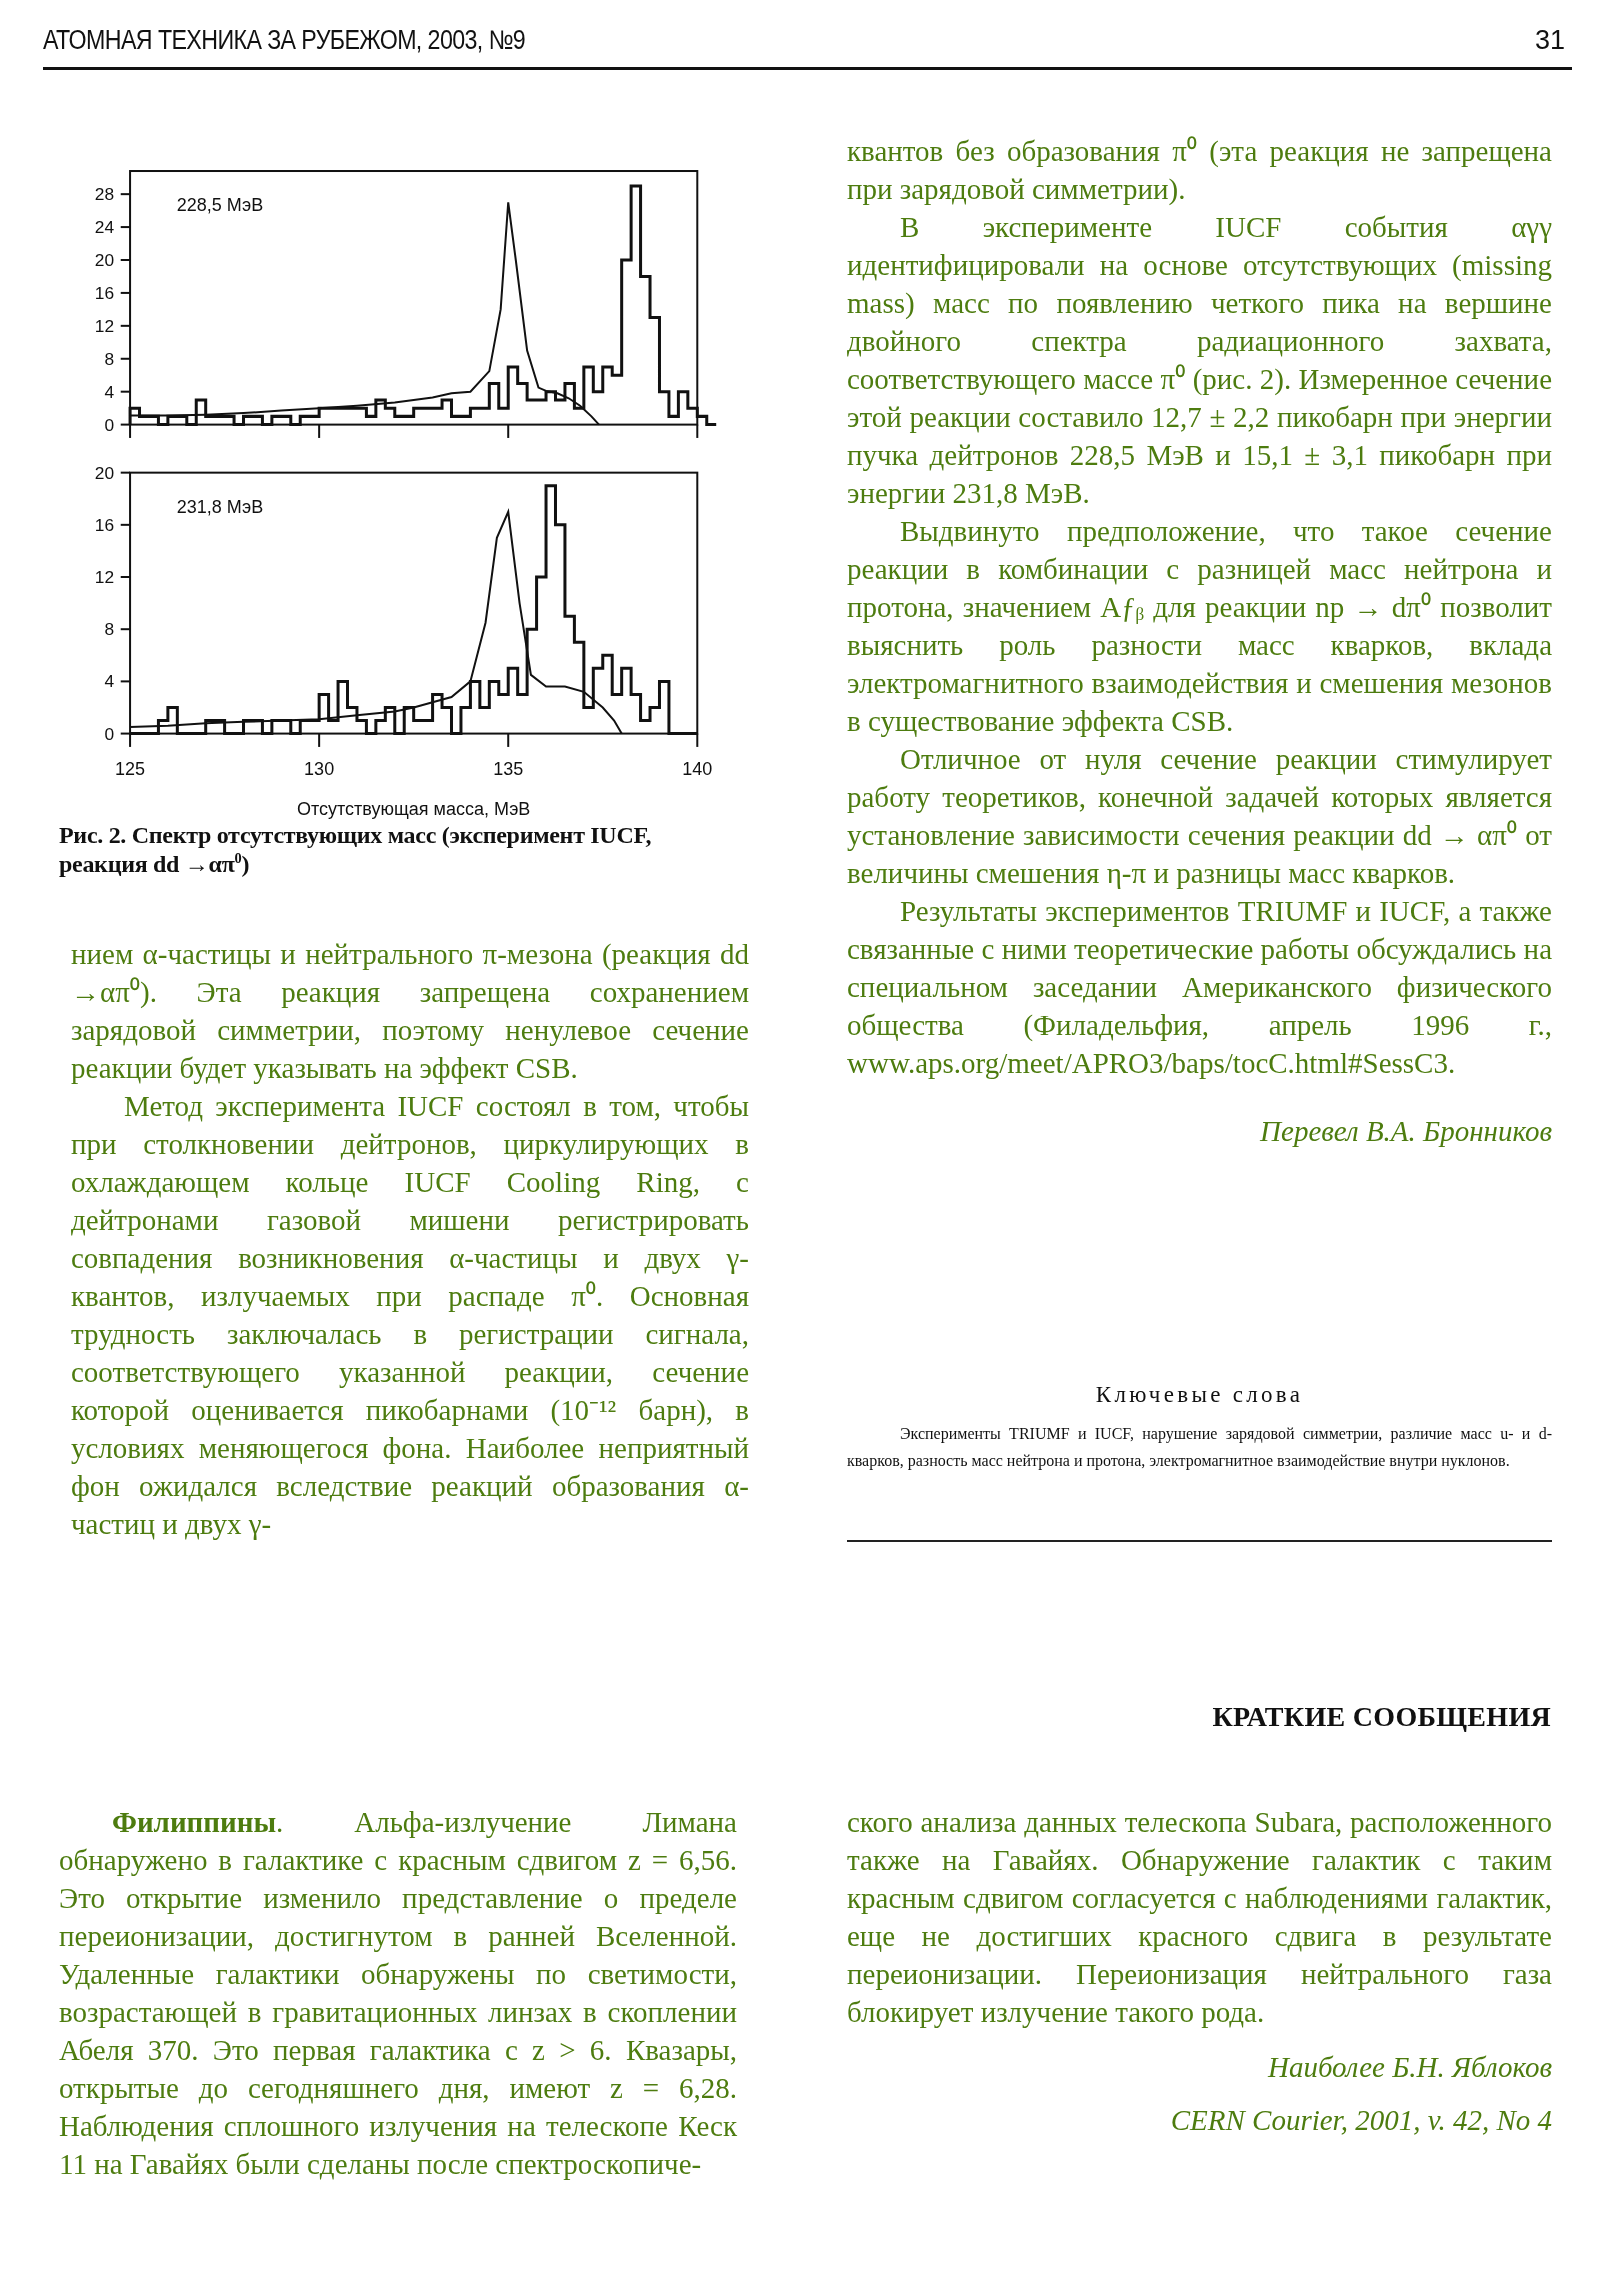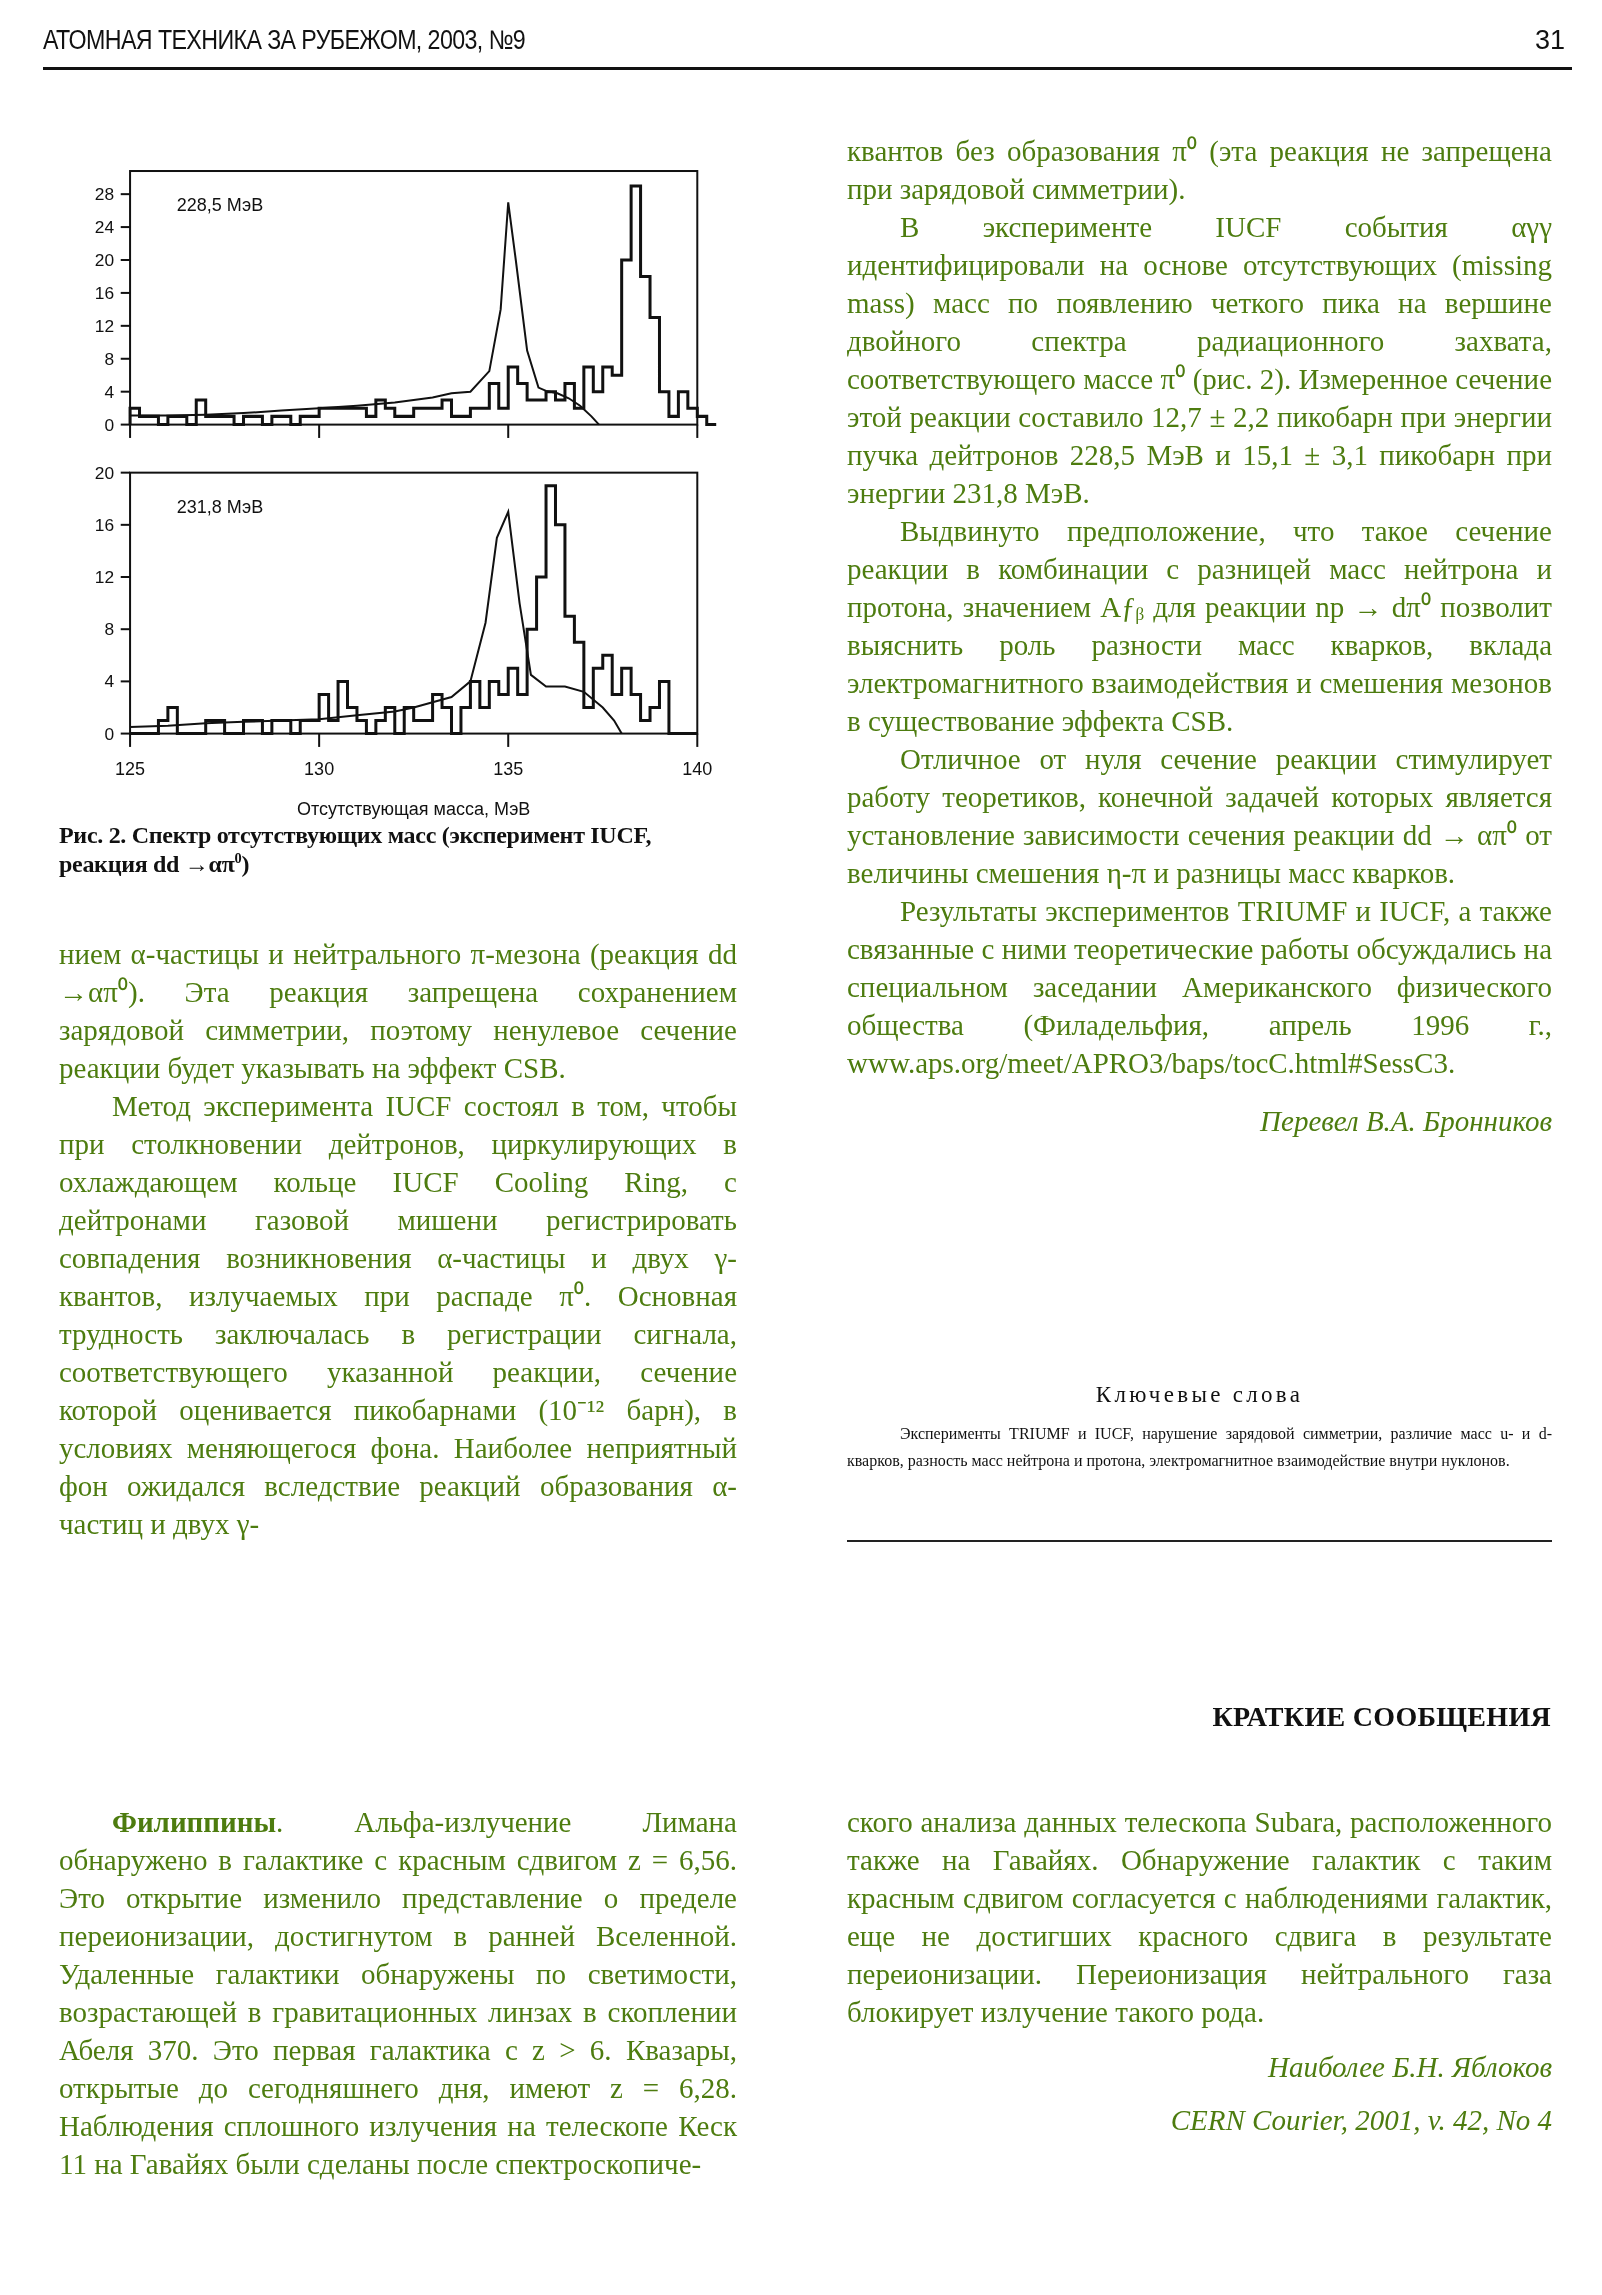--- a/index.html
+++ b/index.html
@@ -95,32 +95,32 @@
       <path d="M105,868 L105,868 L119.16666666666667,868 L119.16666666666667,868 L133.33333333333334,868 L133.33333333333334,868 L147.5,868 L147.5,848.45 L161.66666666666666,848.45 L161.66666666666666,828.9 L175.83333333333331,828.9 L175.83333333333331,868 L190,868 L190,868 L204.16666666666669,868 L204.16666666666669,868 L218.33333333333331,868 L218.33333333333331,848.45 L232.5,848.45 L232.5,848.45 L246.66666666666666,848.45 L246.66666666666666,868 L260.8333333333333,868 L260.8333333333333,868 L275,868 L275,848.45 L289.1666666666667,848.45 L289.1666666666667,848.45 L303.33333333333337,848.45 L303.33333333333337,868 L317.5,868 L317.5,848.45 L331.66666666666663,848.45 L331.66666666666663,848.45 L345.8333333333333,848.45 L345.8333333333333,868 L360,868 L360,848.45 L374.16666666666663,848.45 L374.16666666666663,848.45 L388.3333333333333,848.45 L388.3333333333333,809.35 L402.5,809.35 L402.5,848.45 L416.66666666666663,848.45 L416.66666666666663,789.8 L430.83333333333337,789.8 L430.83333333333337,828.9 L445,828.9 L445,848.45 L459.1666666666667,848.45 L459.1666666666667,868 L473.33333333333337,868 L473.33333333333337,848.45 L487.5,848.45 L487.5,828.9 L501.6666666666667,828.9 L501.6666666666667,868 L515.8333333333333,868 L515.8333333333333,828.9 L530,828.9 L530,848.45 L544.1666666666667,848.45 L544.1666666666667,848.45 L558.3333333333333,848.45 L558.3333333333333,809.35 L572.5,809.35 L572.5,828.9 L586.6666666666666,828.9 L586.6666666666666,868 L600.8333333333334,868 L600.8333333333334,828.9 L615,828.9 L615,789.8 L629.1666666666667,789.8 L629.1666666666667,828.9 L643.3333333333333,828.9 L643.3333333333333,789.8 L657.5,789.8 L657.5,809.35 L671.6666666666666,809.35 L671.6666666666666,770.25 L685.8333333333334,770.25 L685.8333333333334,809.35 L700,809.35 L700,711.6 L714.1666666666666,711.6 L714.1666666666666,633.4 L728.3333333333333,633.4 L728.3333333333333,496.55 L742.5,496.55 L742.5,555.2 L756.6666666666667,555.2 L756.6666666666667,692.05 L770.8333333333334,692.05 L770.8333333333334,731.15 L785,731.15 L785,828.9 L799.1666666666666,828.9 L799.1666666666666,770.25 L813.3333333333334,770.25 L813.3333333333334,750.7 L827.5,750.7 L827.5,809.35 L841.6666666666667,809.35 L841.6666666666667,770.25 L855.8333333333333,770.25 L855.8333333333333,809.35 L870,809.35 L870,848.45 L884.1666666666666,848.45 L884.1666666666666,828.9 L898.3333333333334,828.9 L898.3333333333334,789.8 L912.5,789.8 L912.5,868 L926.6666666666666,868 L926.6666666666666,868 L940.8333333333333,868 L940.8333333333333,868 L955,868 L955,868" fill="none" stroke="#111" stroke-width="4.5" stroke-linejoin="miter"></path>
       <path d="M105,858.225 L161.66666666666666,856.27 L218.33333333333331,852.36 L275,850.405 L331.66666666666663,848.45 L388.3333333333333,846.495 L445,840.63 L501.6666666666667,834.765 L530,828.9 L558.3333333333333,821.08 L586.6666666666666,813.26 L615,789.8 L637.666666666667,701.825 L654.6666666666661,574.75 L671.6666666666666,535.6500000000001 L688.6666666666673,672.5 L705.6666666666664,780.025 L728.3333333333333,797.62 L756.6666666666667,797.62 L785,805.44 L813.3333333333334,828.9 L830.3333333333339,848.45 L841.6666666666667,868" fill="none" stroke="#111" stroke-width="3"></path>
       <text x="530" y="990" text-anchor="middle" font-family="Liberation Sans, sans-serif" font-size="27" fill="#111">Отсутствующая масса, МэВ</text>
     </svg>
 </div>
 <div class="caption">
   <div>Рис. 2. Спектр отсутствующих масс (эксперимент IUCF,</div>
   <div><span>реакция dd →απ</span><sup>0</sup><span>)</span></div>
 </div>
 
-<div class="col left" style="top:935px;">
+<div class="col left" style="top:935px;margin-left:12px;">
   <p>нием α-частицы и нейтрального π-мезона (реакция dd →απ⁰). Эта реакция запрещена сохранением зарядовой симметрии, поэтому ненулевое сечение реакции будет указывать на эффект CSB.</p>
   <p class="ind">Метод эксперимента IUCF состоял в том, чтобы при столкновении дейтронов, циркулирующих в охлаждающем кольце IUCF Cooling Ring, с дейтронами газовой мишени регистрировать совпадения возникновения α-частицы и двух γ-квантов, излучаемых при распаде π⁰. Основная трудность заключалась в регистрации сигнала, соответствующего указанной реакции, сечение которой оценивается пикобарнами (10⁻¹² барн), в условиях меняющегося фона. Наиболее неприятный фон ожидался вследствие реакций образования α-частиц и двух γ-</p>
 </div>
 
 <div class="col right" style="top:132px;">
   <p>квантов без образования π⁰ (эта реакция не запрещена при зарядовой симметрии).</p>
   <p class="ind">В эксперименте IUCF события αγγ идентифицировали на основе отсутствующих (missing mass) масс по появлению четкого пика на вершине двойного спектра радиационного захвата, соответствующего массе π⁰ (рис. 2). Измеренное сечение этой реакции составило 12,7 ± 2,2 пикобарн при энергии пучка дейтронов 228,5 МэВ и 15,1 ± 3,1 пикобарн при энергии 231,8 МэВ.</p>
   <p class="ind">Выдвинуто предположение, что такое сечение реакции в комбинации с разницей масс нейтрона и протона, значением Aƒᵦ для реакции np → dπ⁰ позволит выяснить роль разности масс кварков, вклада электромагнитного взаимодействия и смешения мезонов в существование эффекта CSB.</p>
   <p class="ind">Отличное от нуля сечение реакции стимулирует работу теоретиков, конечной задачей которых является установление зависимости сечения реакции dd → απ⁰ от величины смешения η-π и разницы масс кварков.</p>
   <p class="ind">Результаты экспериментов TRIUMF и IUCF, а также связанные с ними теоретические работы обсуждались на специальном заседании Американского физического общества (Филадельфия, апрель 1996 г., www.aps.org/meet/APRO3/baps/tocC.html#SessC3.</p>
-  <p class="sig" style="margin-top:20px;">Перевел В.А. Бронников</p>
+  <p class="sig" style="margin-top:30px;">Перевел В.А. Бронников</p>
 </div>
 
 <div class="kw">
   <div class="kw-head">
     <div class="ln"></div>
     <span>Ключевые слова</span>
     <div class="ln"></div>
   </div>
   <div class="kw-body">Эксперименты TRIUMF и IUCF, нарушение зарядовой симметрии, различие масс u- и d-кварков, разность масс нейтрона и протона, электромагнитное взаимодействие внутри нуклонов.</div>
 </div>

